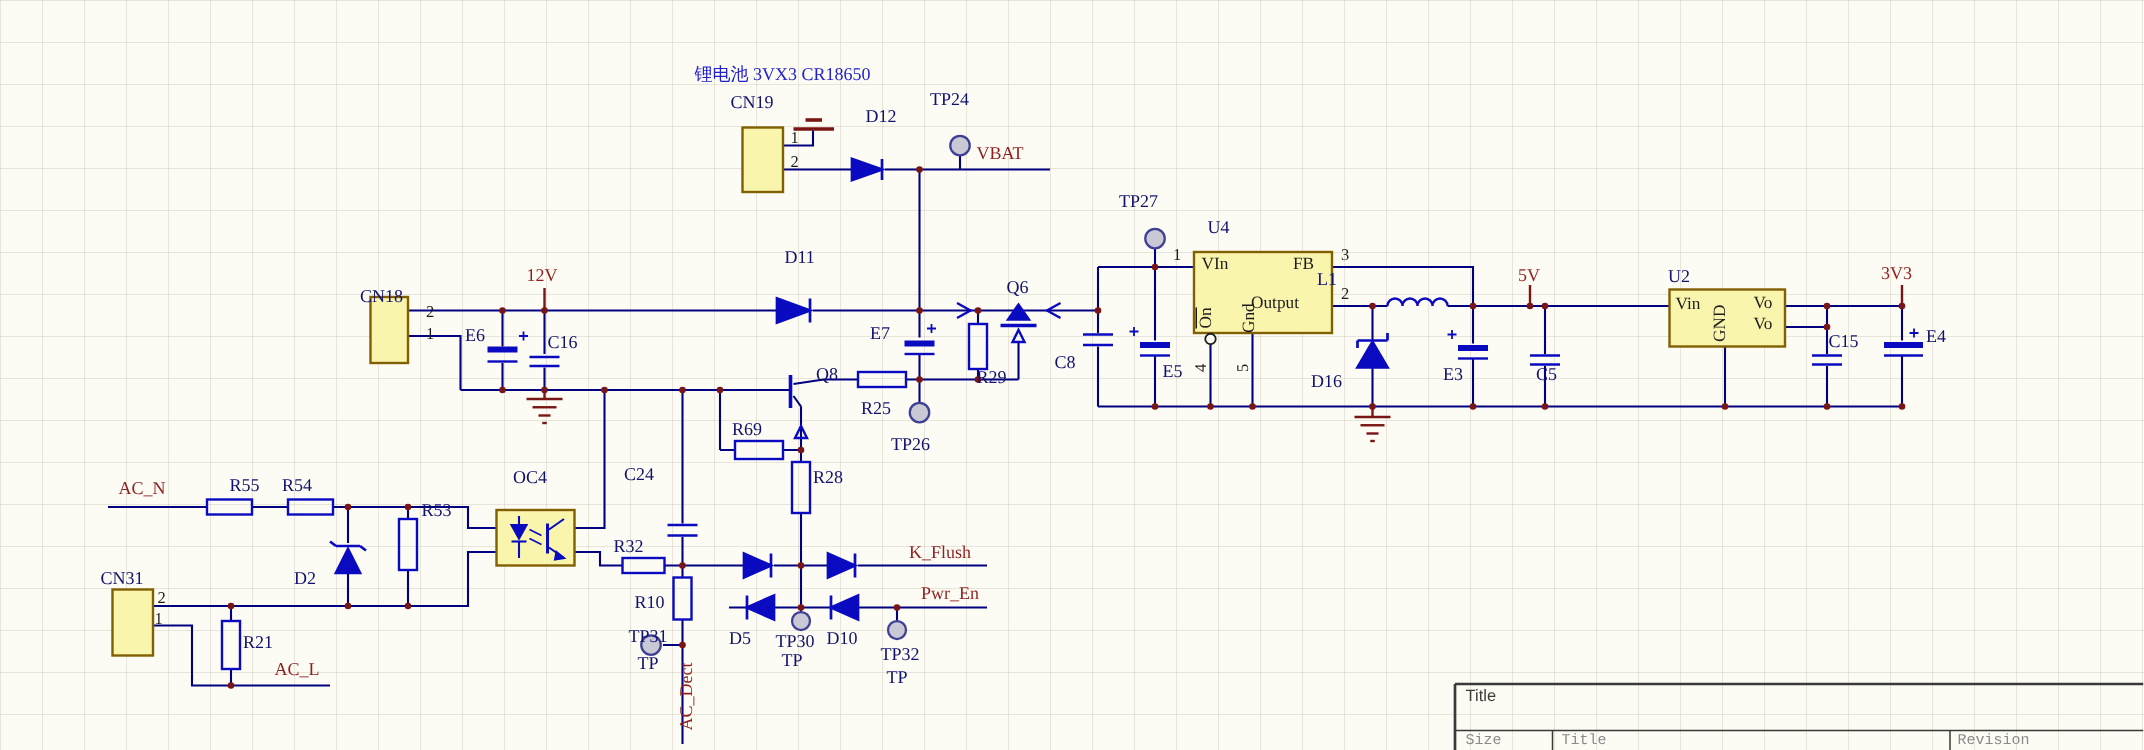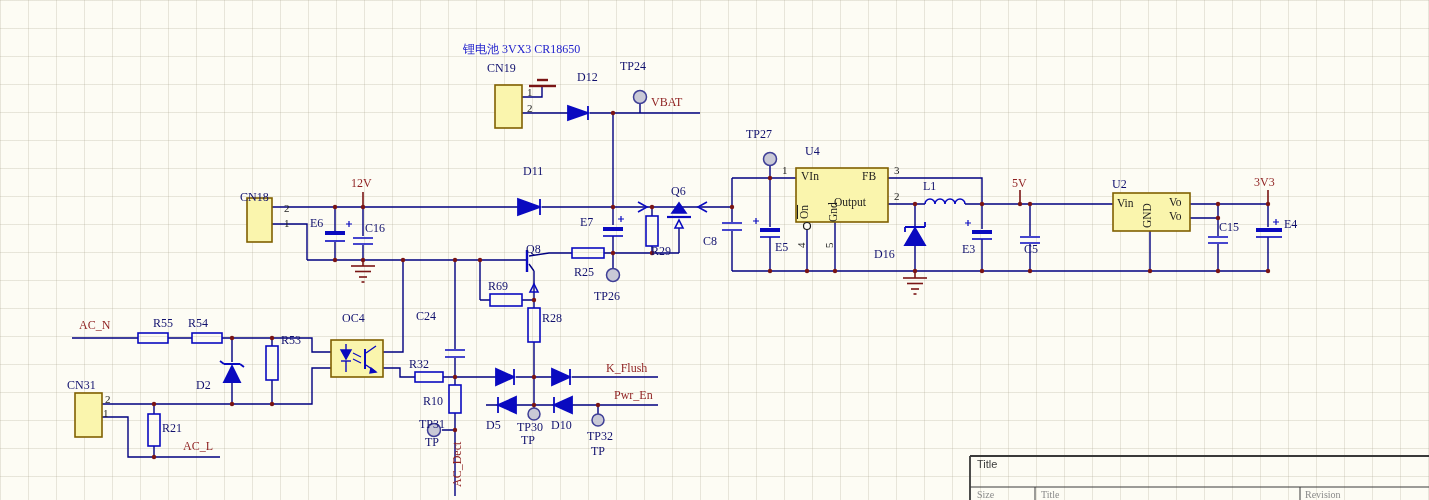--- a/index.html
+++ b/index.html
@@ -13,21 +13,21 @@
     font-family:"Liberation Serif", serif;
   }
   svg{position:absolute;left:0;top:0;}
   .lbl{position:absolute;font-size:12px;line-height:1;white-space:nowrap;}
   .net{color:#8e1f1f;}
   .des{color:#11116e;}
   .pin{color:#1c1c1c;font-size:11px;}
   .pname{color:#1c1c1c;font-size:11.5px;}
   .note{color:#2222cc;}
   .tb{font-family:"Liberation Sans",sans-serif;color:#3c3c3c;font-size:11px;}
-  .tb2{font-family:Liberation Serif, serif;color:#8a8a8a;font-size:10px;}
+  .tb2{font-family:Liberation Mono, monospace;color:#8a8a8a;font-size:10px;}
   .rot{transform:rotate(-90deg);transform-origin:0 0;}
   .ovl{text-decoration:overline;}
 </style>
 </head>
 <body>
 
 <div id="canvas">
 
 <svg width="1429" height="500" viewBox="0 0 1429 500">
 
@@ -300,21 +300,21 @@
 <span class="lbl des" style="left:487px;top:62px">CN19</span>
 <span class="lbl des" style="left:577px;top:71px">D12</span>
 <span class="lbl des" style="left:620px;top:60px">TP24</span>
 <span class="lbl des" style="left:240px;top:191px">CN18</span>
 <span class="lbl des" style="left:310px;top:217px">E6</span>
 <span class="lbl des" style="left:365px;top:222px">C16</span>
 <span class="lbl des" style="left:523px;top:165px">D11</span>
 <span class="lbl des" style="left:580px;top:216px">E7</span>
 <span class="lbl des" style="left:671px;top:185px">Q6</span>
 <span class="lbl des" style="left:651px;top:245px">R29</span>
-<span class="lbl des" style="left:526px;top:243px">Q8</span>
+<span class="lbl des" style="left:544px;top:243px">Q8</span>
 <span class="lbl des" style="left:574px;top:266px">R25</span>
 <span class="lbl des" style="left:594px;top:290px">TP26</span>
 <span class="lbl des" style="left:488px;top:280px">R69</span>
 <span class="lbl des" style="left:542px;top:312px">R28</span>
 <span class="lbl des" style="left:416px;top:310px">C24</span>
 <span class="lbl des" style="left:342px;top:312px">OC4</span>
 <span class="lbl des" style="left:409px;top:358px">R32</span>
 <span class="lbl des" style="left:153px;top:317px">R55</span>
 <span class="lbl des" style="left:188px;top:317px">R54</span>
 <span class="lbl des" style="left:196px;top:379px">D2</span>
@@ -328,21 +328,21 @@
 <span class="lbl des" style="left:517px;top:421px">TP30</span>
 <span class="lbl des" style="left:521px;top:434px">TP</span>
 <span class="lbl des" style="left:551px;top:419px">D10</span>
 <span class="lbl des" style="left:587px;top:430px">TP32</span>
 <span class="lbl des" style="left:591px;top:445px">TP</span>
 <span class="lbl des" style="left:746px;top:128px">TP27</span>
 <span class="lbl des" style="left:805px;top:145px">U4</span>
 <span class="lbl des" style="left:703px;top:235px">C8</span>
 <span class="lbl des" style="left:775px;top:241px">E5</span>
 <span class="lbl des" style="left:874px;top:248px">D16</span>
-<span class="lbl des" style="left:923px;top:180px">L1</span>
+<span class="lbl des" style="left:878px;top:180px">L1</span>
 <span class="lbl des" style="left:962px;top:243px">E3</span>
 <span class="lbl des" style="left:1024px;top:243px">C5</span>
 <span class="lbl des" style="left:1112px;top:178px">U2</span>
 <span class="lbl des" style="left:1219px;top:221px">C15</span>
 <span class="lbl des" style="left:1284px;top:218px">E4</span>
 
 <span class="lbl pin" style="left:527px;top:87px">1</span>
 <span class="lbl pin" style="left:527px;top:103px">2</span>
 <span class="lbl pin" style="left:284px;top:203px">2</span>
 <span class="lbl pin" style="left:284px;top:218px">1</span>

